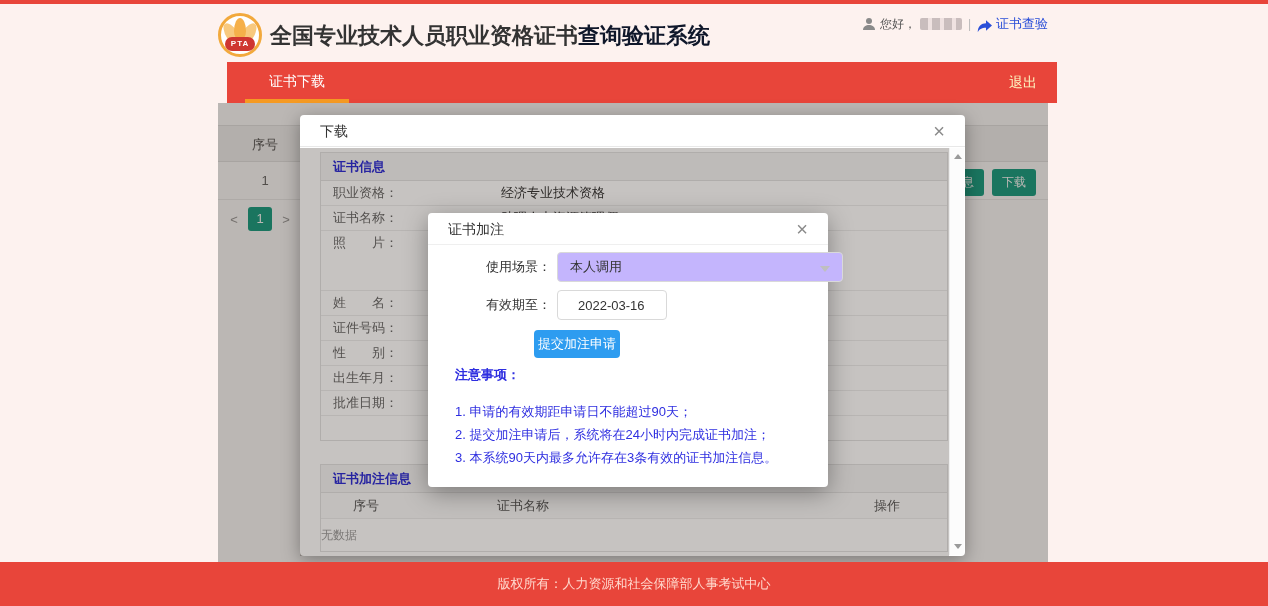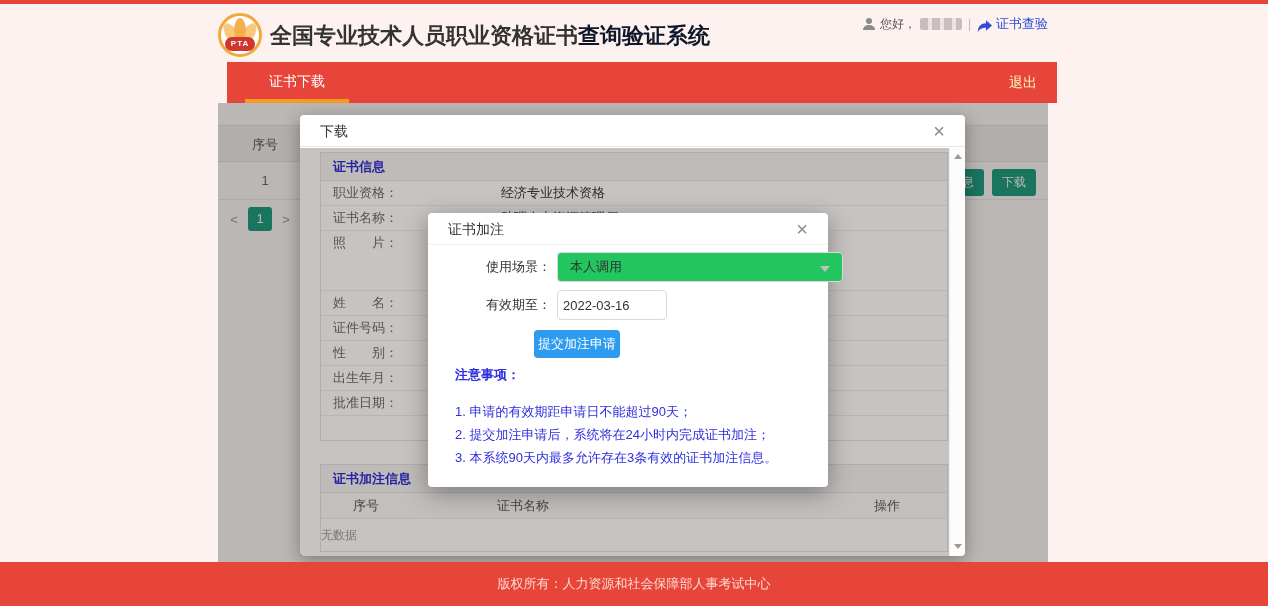--- a/index.html
+++ b/index.html
@@ -92,25 +92,25 @@
   
   .an-modal { position:absolute; left:428px; top:213px; width:400px; height:274px; background:#fff;
               border-radius:4px; box-shadow:0 6px 24px rgba(0,0,0,0.35); z-index:10; }
   .an-header { position:absolute; left:0; top:0; width:400px; height:32px; border-bottom:1px solid #efefef; }
   .an-title { position:absolute; left:20px; top:0; line-height:32px; font-size:14px; color:#333; }
   .form-row { position:absolute; left:0; width:400px; height:30px;margin-left:23px; }
   .form-row.scene { top:39px; }
   .form-row.expiry { top:77px; }
   .form-label { position:absolute; left:0; top:0; width:100px; text-align:right; line-height:30px; font-size:13px; color:#333; }
   .select-box { position:absolute; left:106px; top:0; width:286px; height:30px; border:1px solid #d9d9d9;
-                border-radius:4px; background:#22c55e; font-size:13px; color:#333; line-height:28px; padding-left:12px; cursor:pointer; }
+                border-radius:4px; background:#c4b5fd; font-size:13px; color:#333; line-height:28px; padding-left:12px; cursor:pointer; }
   .select-caret { position:absolute; right:12px; top:13px; width:0; height:0;
                   border-left:5px solid transparent; border-right:5px solid transparent; border-top:6px solid #bfbfbf; }
   .text-input { position:absolute; left:106px; top:0; width:110px; height:30px; border:1px solid #d9d9d9;
-                border-radius:4px; font-size:13px; color:#333; padding-left:5px; font-family:inherit; }
+                border-radius:4px; font-size:13px; color:#333; padding-left:20px; font-family:inherit; }
   .submit-btn { position:absolute; left:106px; top:117px; width:86px; height:28px; background:#2d9cf0; color:#fff;
                 border:none; border-radius:4px; font-size:13px; cursor:pointer; }
   .notes { position:absolute; left:27px; top:153px; width:350px; font-size:13px; color:#2e2ee0; }
   .notes-title { font-weight:bold; margin-bottom:20px; }
   .notes-line { margin-bottom:7px; line-height:16px; }
 
   
   .footer { position:absolute; left:0; top:562px; width:1268px; height:44px; background:#e8453a;
             color:#ffd9ce; text-align:center; line-height:44px; font-size:13px; }
 </style>

